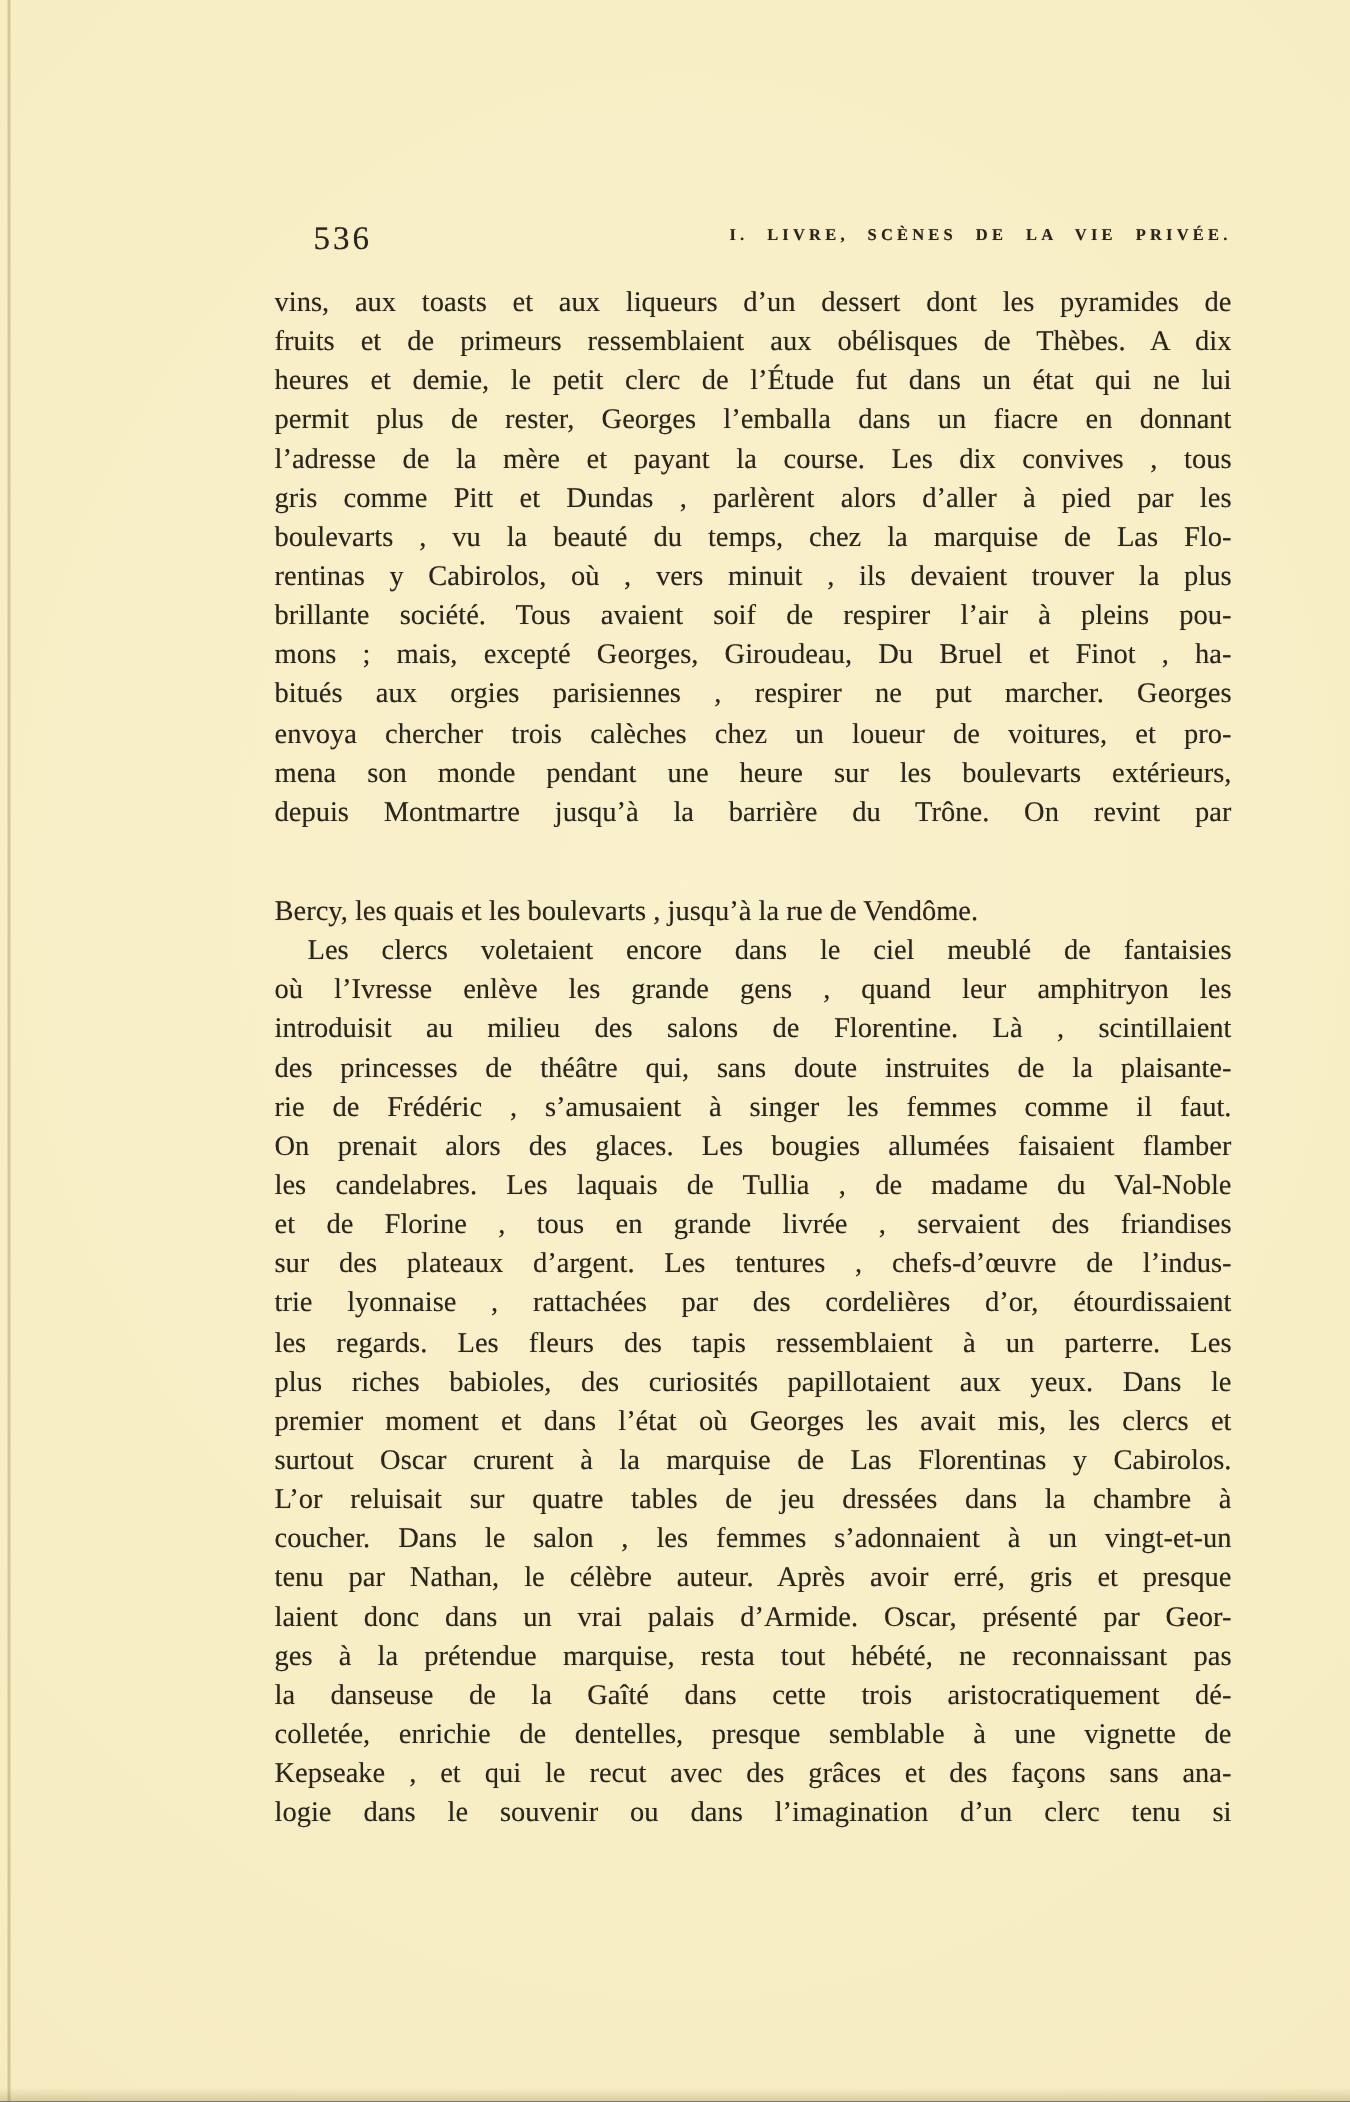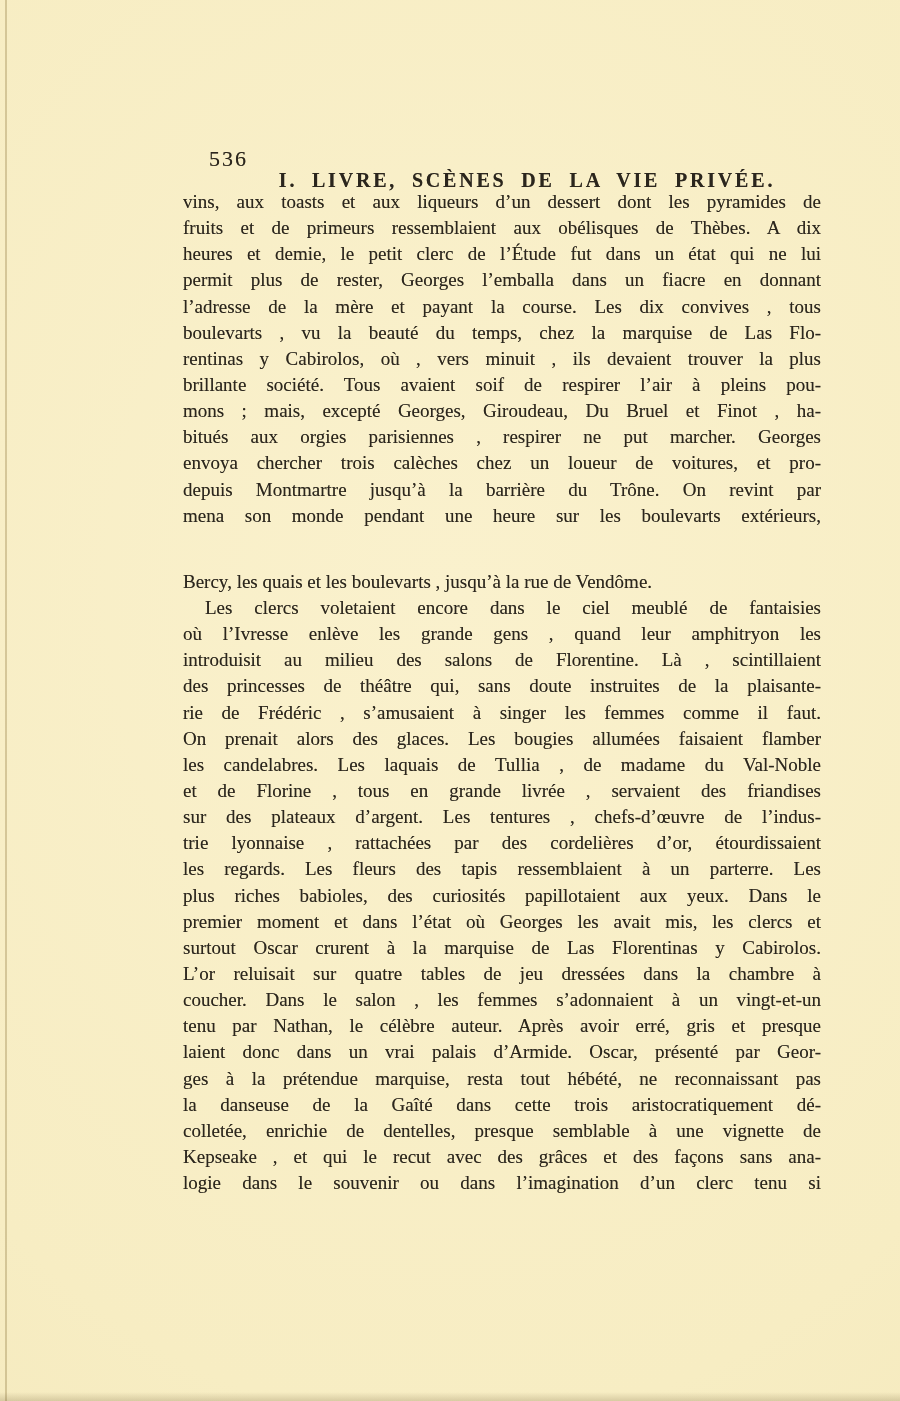--- a/index.html
+++ b/index.html
@@ -53,29 +53,28 @@
     top: 0;
     font-size: 22px;
     letter-spacing: 2px;
     text-shadow: 0 0 0.5px rgba(43,38,29,0.55);
   }
   .running-title {
     position: absolute;
     left: 0;
     right: 0;
     top: 5px;
-    text-align: center;
+    text-align: right;
     text-indent: 50px;
-    font-size: 20px;
+    font-size: 11px;
     font-weight: bold;
     letter-spacing: 2.8px;
     word-spacing: 7px;
     white-space: nowrap;
     text-shadow: 0 0 0.5px rgba(43,38,29,0.5);
-    margin-top: 18px;
   }
   .body-text {
     position: absolute;
     left: 183px;
     top: 189px;
     width: 638px;
     font-size: 19px;
     line-height: 26.15px;
     text-shadow: 0 0 0.5px rgba(43,38,29,0.45);
   }
@@ -103,28 +102,29 @@
     <span class="pagenum">536</span>
     <span class="running-title">I. LIVRE, SCÈNES DE LA VIE PRIVÉE.</span>
   </div>
 
   <div class="body-text">
       <div class="line">vins, aux toasts et aux liqueurs d’un dessert dont les pyramides de</div>
       <div class="line">fruits et de primeurs ressemblaient aux obélisques de Thèbes. A dix</div>
       <div class="line">heures et demie, le petit clerc de l’Étude fut dans un état qui ne lui</div>
       <div class="line">permit plus de rester, Georges l’emballa dans un fiacre en donnant</div>
       <div class="line">l’adresse de la mère et payant la course. Les dix convives , tous</div>
+      <div class="line">gris comme Pitt et Dundas , parlèrent alors d’aller à pied par les</div>
       <div class="line">boulevarts , vu la beauté du temps, chez la marquise de Las Flo-</div>
       <div class="line">rentinas y Cabirolos, où , vers minuit , ils devaient trouver la plus</div>
       <div class="line">brillante société. Tous avaient soif de respirer l’air à pleins pou-</div>
       <div class="line">mons ; mais, excepté Georges, Giroudeau, Du Bruel et Finot , ha-</div>
       <div class="line">bitués aux orgies parisiennes , respirer ne put marcher. Georges</div>
       <div class="line">envoya chercher trois calèches chez un loueur de voitures, et pro-</div>
+      <div class="line">mena son monde pendant une heure sur les boulevarts extérieurs,</div>
       <div class="line">depuis Montmartre jusqu’à la barrière du Trône. On revint par</div>
-      <div class="line">mena son monde pendant une heure sur les boulevarts extérieurs,</div>
       <div class="line last">Bercy, les quais et les boulevarts , jusqu’à la rue de Vendôme.</div>
       <div class="line indent">Les clercs voletaient encore dans le ciel meublé de fantaisies</div>
       <div class="line">où l’Ivresse enlève les grande gens , quand leur amphitryon les</div>
       <div class="line">introduisit au milieu des salons de Florentine. Là , scintillaient</div>
       <div class="line">des princesses de théâtre qui, sans doute instruites de la plaisante-</div>
       <div class="line">rie de Frédéric , s’amusaient à singer les femmes comme il faut.</div>
       <div class="line">On prenait alors des glaces. Les bougies allumées faisaient flamber</div>
       <div class="line">les candelabres. Les laquais de Tullia , de madame du Val-Noble</div>
       <div class="line">et de Florine , tous en grande livrée , servaient des friandises</div>
       <div class="line">sur des plateaux d’argent. Les tentures , chefs-d’œuvre de l’indus-</div>

